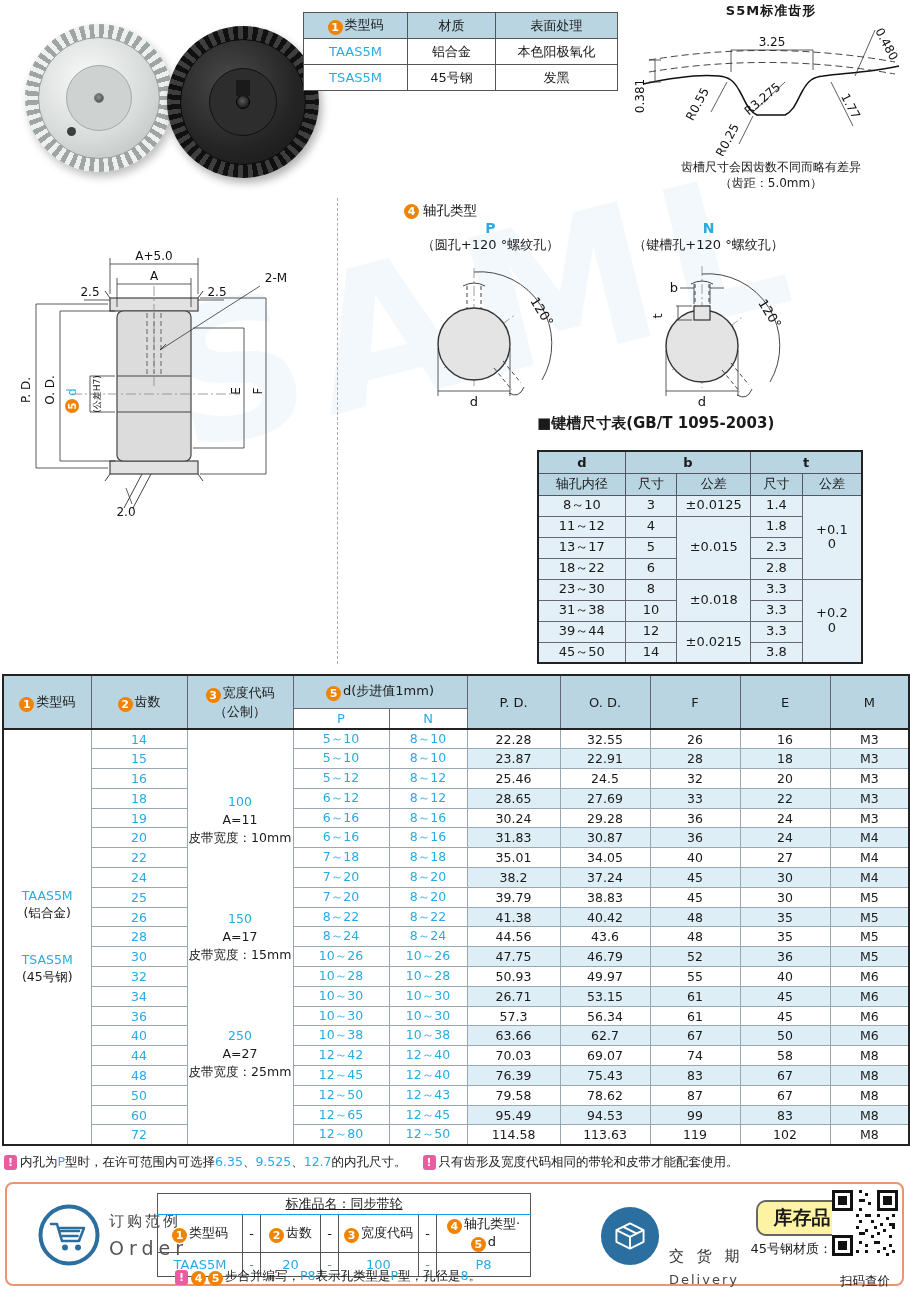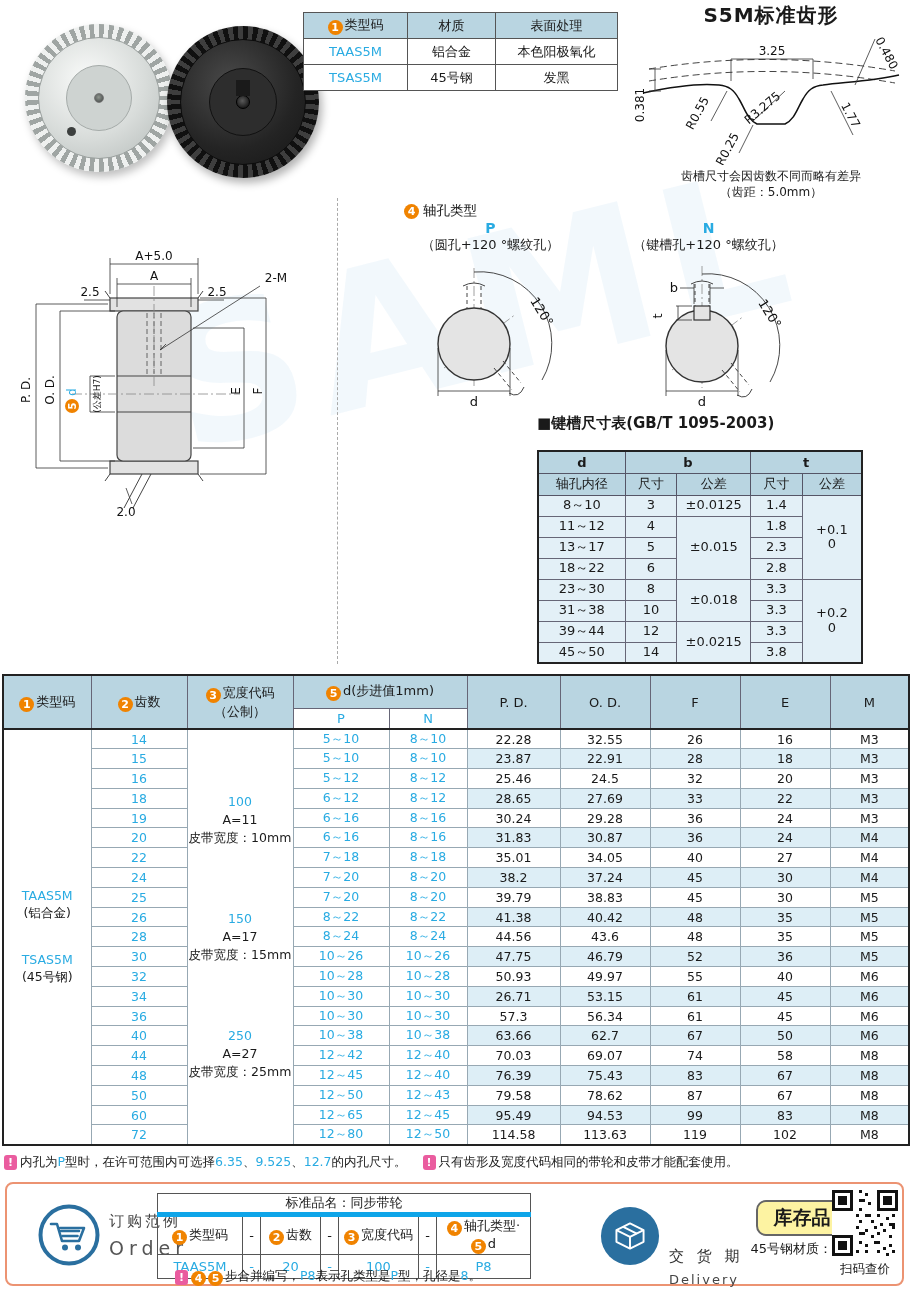--- a/index.html
+++ b/index.html
@@ -25,21 +25,21 @@
 .black .hub{inset:28px;background:#2d2d2d;border:1px solid #111;}
 .black .bore{inset:26px;background:radial-gradient(circle at 45% 40%,#5a5a5a,#1d1d1d 70%);border:1px solid #000;}
 .black .key{position:absolute;left:50%;top:40px;width:14px;height:16px;margin-left:-7px;background:#1a1a1a;}
 
 .mat-table{position:absolute;left:303px;top:12px;border-collapse:collapse;font-size:13px;text-align:center;}
 .mat-table th,.mat-table td{border:1px solid #555;padding:0 6px;height:26px;}
 .mat-table th{background:#b9d5e1;font-weight:normal;}
 .mat-table td{background:#fff;}
 
 .s5m{position:absolute;left:634px;top:2px;width:274px;text-align:center;}
-.s5m-title{font-size:20px;font-weight:bold;letter-spacing:1px;}
+.s5m-title{font-size:13px;font-weight:bold;letter-spacing:1px;}
 .s5m-note{font-size:12px;line-height:1.35;}
 svg text{font-family:"DejaVu Sans","Liberation Sans",sans-serif;}
 
 .divider-v{position:absolute;left:337px;top:198px;height:466px;border-left:1px dashed #aaa;}
 
 .drawing{position:absolute;left:14px;top:208px;text-decoration:underline;}
 
 .shaft-title{position:absolute;left:404px;top:202px;font-size:13.5px;display:flex;align-items:center;gap:2px;}
 .hole{position:absolute;text-align:center;}
 .hole-p{left:398px;top:220px;width:185px;}
@@ -70,31 +70,31 @@
 .footnotes{position:absolute;left:4px;top:1154px;width:904px;font-size:12.5px;display:flex;align-items:center;}
 .footnotes .gap{margin-left:16px;}
 
 .bottom-box{position:absolute;left:5px;top:1182px;width:899px;height:104px;border:2px solid #ec9372;border-radius:8px;background:#fff;}
 .cart-wrap{position:absolute;left:30px;top:19px;}
 .order-labels{position:absolute;left:102px;top:28px;}
 .order-labels .cn{font-size:15px;letter-spacing:3px;color:#444;}
 .order-labels .en{font-size:19px;letter-spacing:5px;color:#555;margin-top:6px;}
 .order-table{position:absolute;left:150px;top:9px;border-collapse:collapse;font-size:13px;text-align:center;}
 .order-table td,.order-table th{border:1px solid #555;height:24px;padding:0 2px;font-weight:normal;}
-.order-table tr.title th{height:21px;border-bottom:5px solid #0ea5e9;}
+.order-table tr.title th{height:21px;border-bottom:1px solid #0ea5e9;text-decoration:underline;}
 .order-note{position:absolute;left:168px;top:84px;font-size:12.5px;display:flex;align-items:center;}
 .pkg-wrap{position:absolute;left:592px;top:21px;}
 .del-labels{position:absolute;left:662px;top:30px;margin-top:33px;}
 .del-labels .cn{font-size:15px;letter-spacing:4px;color:#333;}
 .del-labels .en{font-size:13px;letter-spacing:2px;color:#444;margin-top:6px;}
 .stock-wrap{position:absolute;left:732px;top:16px;width:126px;text-align:center;}
 .stock-badge{display:inline-block;background:#fdf3a2;border:2px solid #666;border-radius:10px;font-size:19px;font-weight:bold;padding:3px 16px;}
 .stock-note{font-size:13px;margin-top:4px;white-space:nowrap;}
 .qr-wrap{position:absolute;left:824px;top:6px;width:68px;text-align:center;}
-.qr-caption{font-size:12.5px;margin-top:2px;}
+.qr-caption{font-size:12.5px;margin-top:14px;}
 </style>
 </head>
 <body>
 
 <div class="page">
   <div class="watermark wm1">SAML</div>
   <div class="watermark wm2">SAML</div>
 
   <div class="photos">
     <div class="pulley silver">

